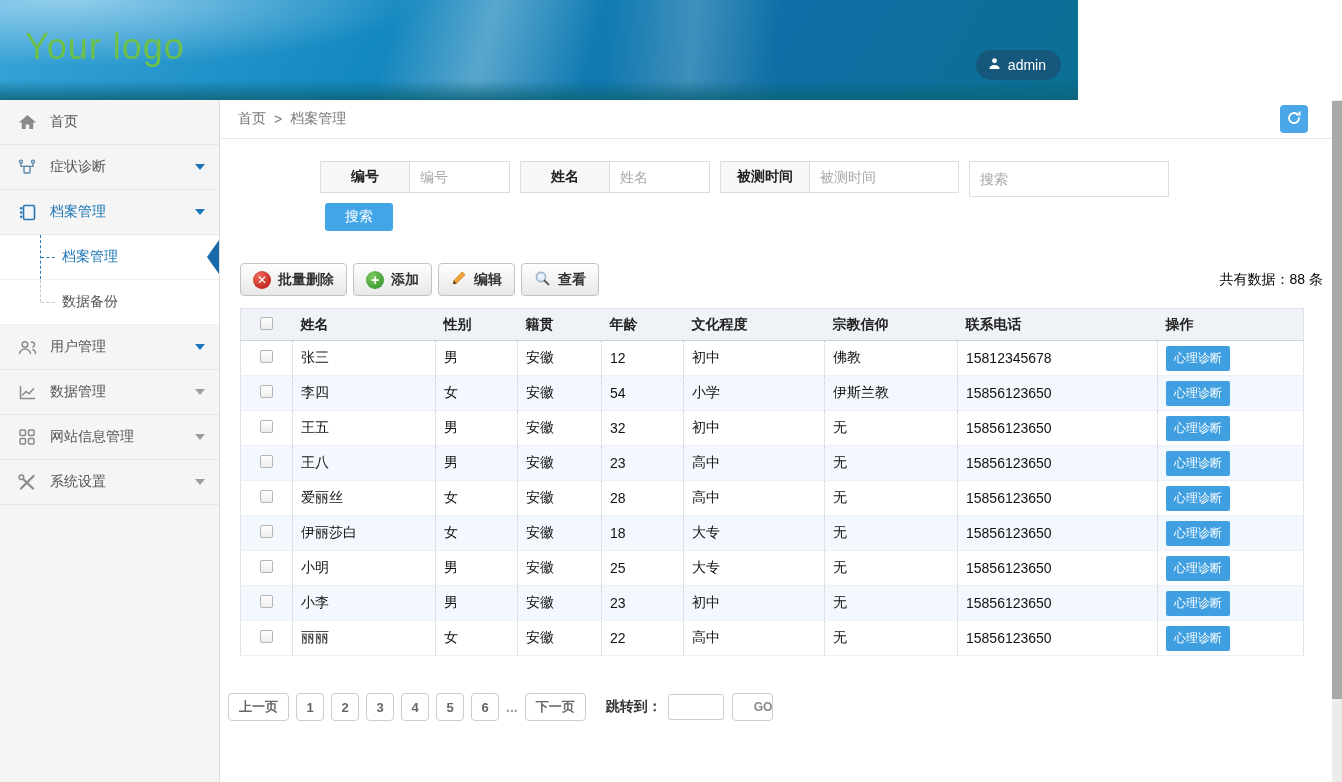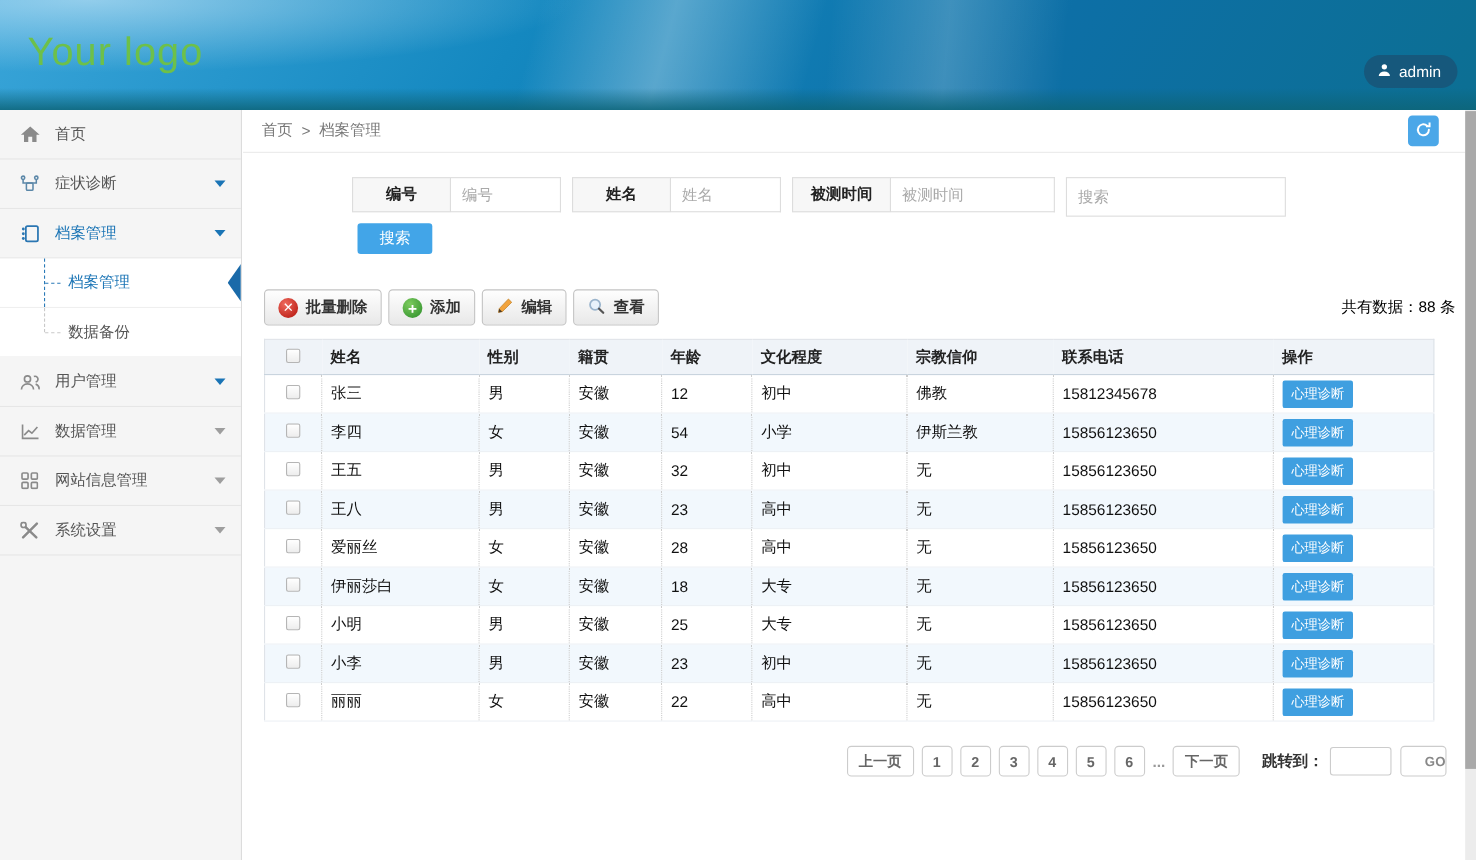--- a/index.html
+++ b/index.html
@@ -1,20 +1,20 @@
 <!DOCTYPE html>
 <html><head>
 <meta charset="utf-8">
 <style>
   * { margin:0; padding:0; box-sizing:border-box; }
   html,body { width:1342px; height:782px; overflow:hidden; background:#fff;
     font-family:"Liberation Sans","DejaVu Sans",sans-serif; font-size:14px; color:#333; }
 
   
-  .header { position:absolute; left:0; top:0; width:1342px; height:100px;
+  .header { position:absolute; left:0; top:0; width:1078px; height:100px;
     background:
       linear-gradient(to bottom, rgba(0,40,60,0) 80%, rgba(13,100,120,0.85) 100%),
       linear-gradient(105deg, rgba(255,255,255,0) 36%, rgba(255,255,255,0.30) 45%, rgba(255,255,255,0) 55%),
       linear-gradient(95deg, rgba(255,255,255,0) 56%, rgba(255,255,255,0.20) 64%, rgba(255,255,255,0) 72%),
       radial-gradient(ellipse 55% 110% at 6% 0%, rgba(225,243,255,0.55), rgba(225,243,255,0) 60%),
       linear-gradient(120deg, #38a4d8 0%, #1488c0 35%, #0d6fa6 70%, #0c6f93 100%);
   }
   .logo { position:absolute; left:25px; top:26px; font-size:36px; letter-spacing:1px; color:#6dc04a; }
   .logout { position:absolute; right:20px; top:14px; color:#fff; font-size:15px; font-weight:700; cursor:pointer;margin-top:41px; }
   .admin-pill { position:absolute; right:17px; top:50px; height:30px; padding:0 15px 0 12px;
@@ -84,21 +84,21 @@
   .data-table td { height:35px; font-size:14px; color:#111; padding-left:8px;
     border-bottom:1px solid #edf1f5; border-right:1px dotted #ccc; }
   .data-table td:last-child { border-right:none; }
   .data-table tbody tr:nth-child(even) td { background:#f2f8fd; }
   .col-cb { text-align:center !important; padding-left:0 !important; }
   input[type="checkbox"] { appearance:none; -webkit-appearance:none; width:13px; height:13px;
     border:1px solid #b5b5b5; border-radius:2px; background:linear-gradient(#fff,#ededed); cursor:pointer; }
   .diag-btn { background:#3f9fe0; color:#fff; border:none; border-radius:2px; font-size:12px;
     padding:4px 8px; cursor:pointer; font-family:inherit; }
 
-  .pagination { margin-top:22px; display:flex; justify-content:flex-end; align-items:center;
+  .pagination { margin-top:37px; display:flex; justify-content:flex-start; align-items:center;
     padding-right:27px; }
   .pg-btn { height:28px; min-width:28px; padding:0 10px; margin-left:7px; border:1px solid #ccc;
     border-radius:4px; background:#fff; color:#666; font-weight:bold; font-size:13px; cursor:pointer;
     font-family:inherit; }
   .pg-btn.num { padding:0; }
   .pg-ellipsis { margin-left:7px; color:#999; font-weight:bold; }
   .jump-label { margin-left:20px; font-weight:bold; color:#333; }
   .jump-input { width:56px; height:26px; border:1px solid #ccc; border-radius:3px; margin-left:6px;
     padding:0 6px; outline:none; font-family:inherit; }
   .go-btn { height:28px; min-width:36px; margin-left:8px; border:1px solid #ccc; border-radius:4px;

